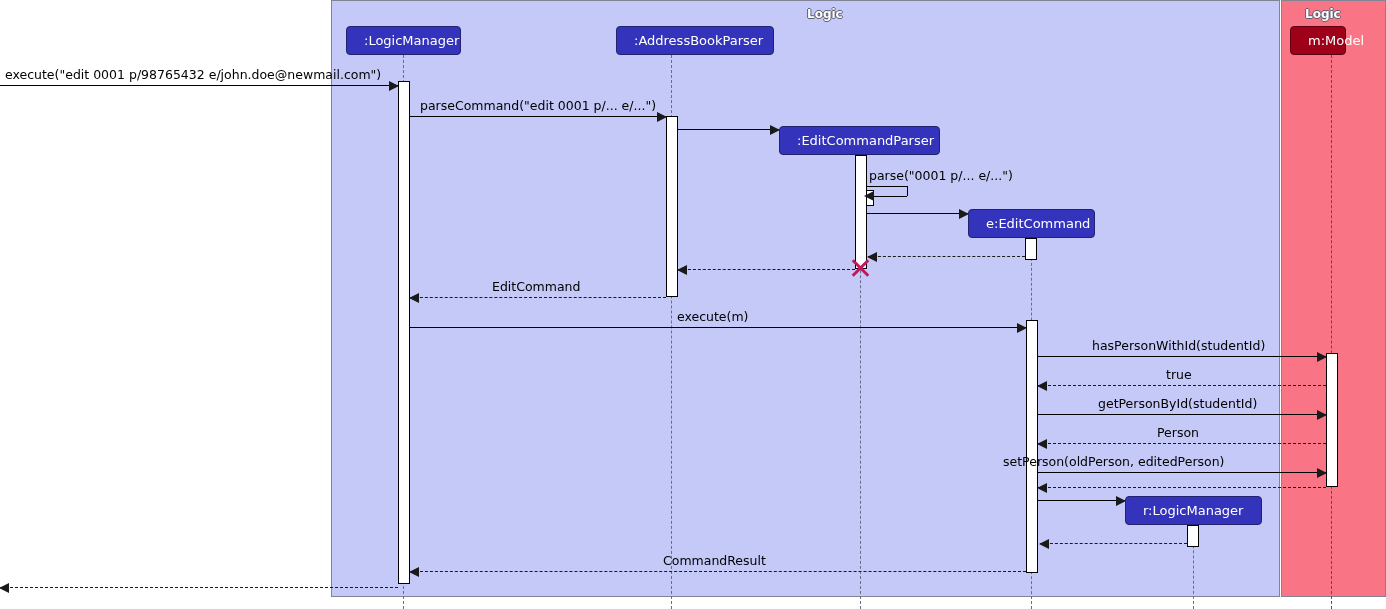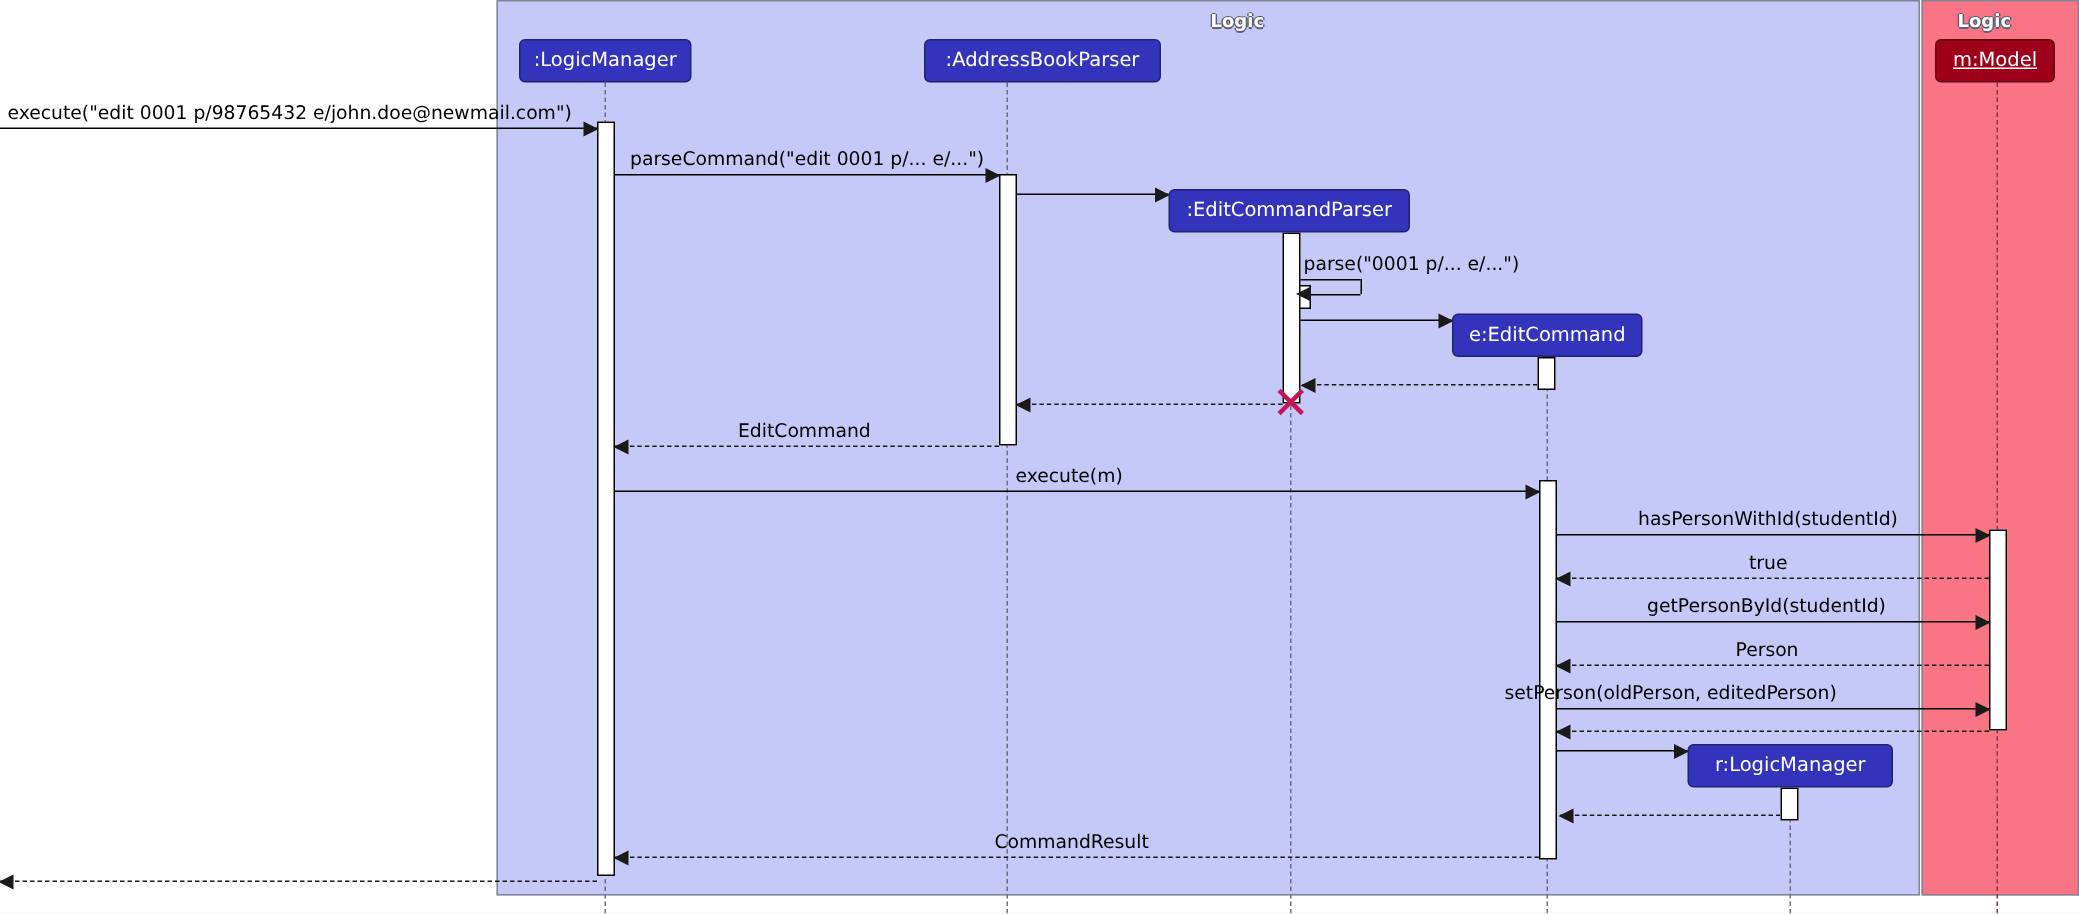--- a/index.html
+++ b/index.html
@@ -33,21 +33,21 @@
     white-space: nowrap;
   }
 
   
   .participant {
     position: absolute;
     box-sizing: border-box;
     border-radius: 4px;
     display: flex;
     align-items: center;
-    justify-content: center;
+    justify-content: flex-start;
     font-size: 13px;
     color: #ffffff;
     white-space: nowrap;
     padding: 0 17px;
     z-index: 6;
   }
   .participant.logic-actor {
     background: #3333bb;
     border: 1px solid #22226f;
   }
@@ -219,16 +219,16 @@
     </div>
     <div class="participant logic-actor" style="left: 779px; top: 126px; width: 161px; height: 29px;">
       <span>:EditCommandParser</span>
     </div>
     <div class="participant logic-actor" style="left: 968px; top: 209px; width: 127px; height: 29px;">
       <span>e:EditCommand</span>
     </div>
     <div class="participant logic-actor" style="left: 1125px; top: 496px; width: 137px; height: 29px;">
       <span>r:LogicManager</span>
     </div>
-    <div class="participant model-actor" style="left: 1290px; top: 26px; width: 80px; height: 29px; text-decoration: underline;">
+    <div class="participant model-actor" style="left: 1290px; top: 26px; width: 56px; height: 29px;">
       <span>m:Model</span>
     </div>
   </div>
 
 </body></html>

